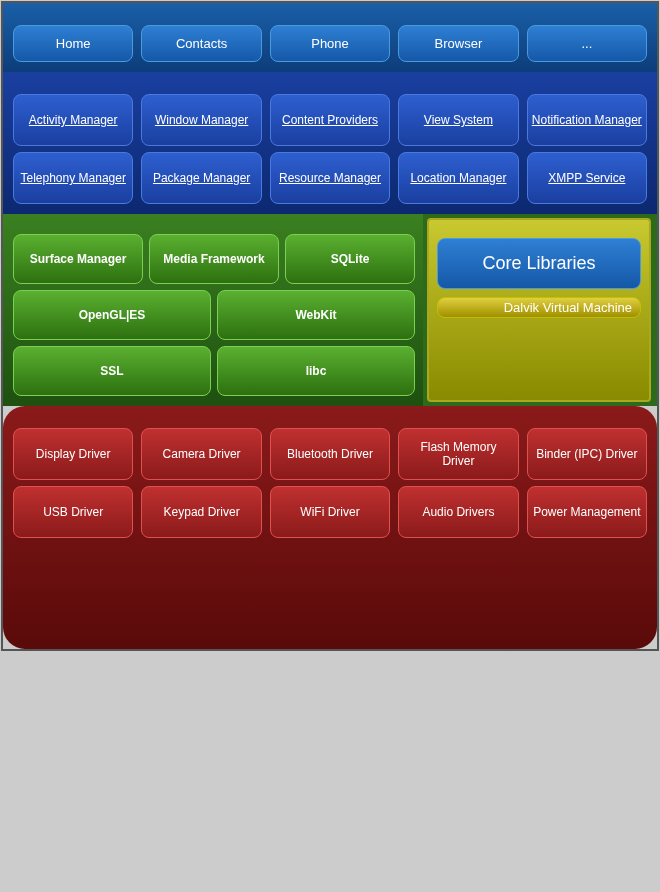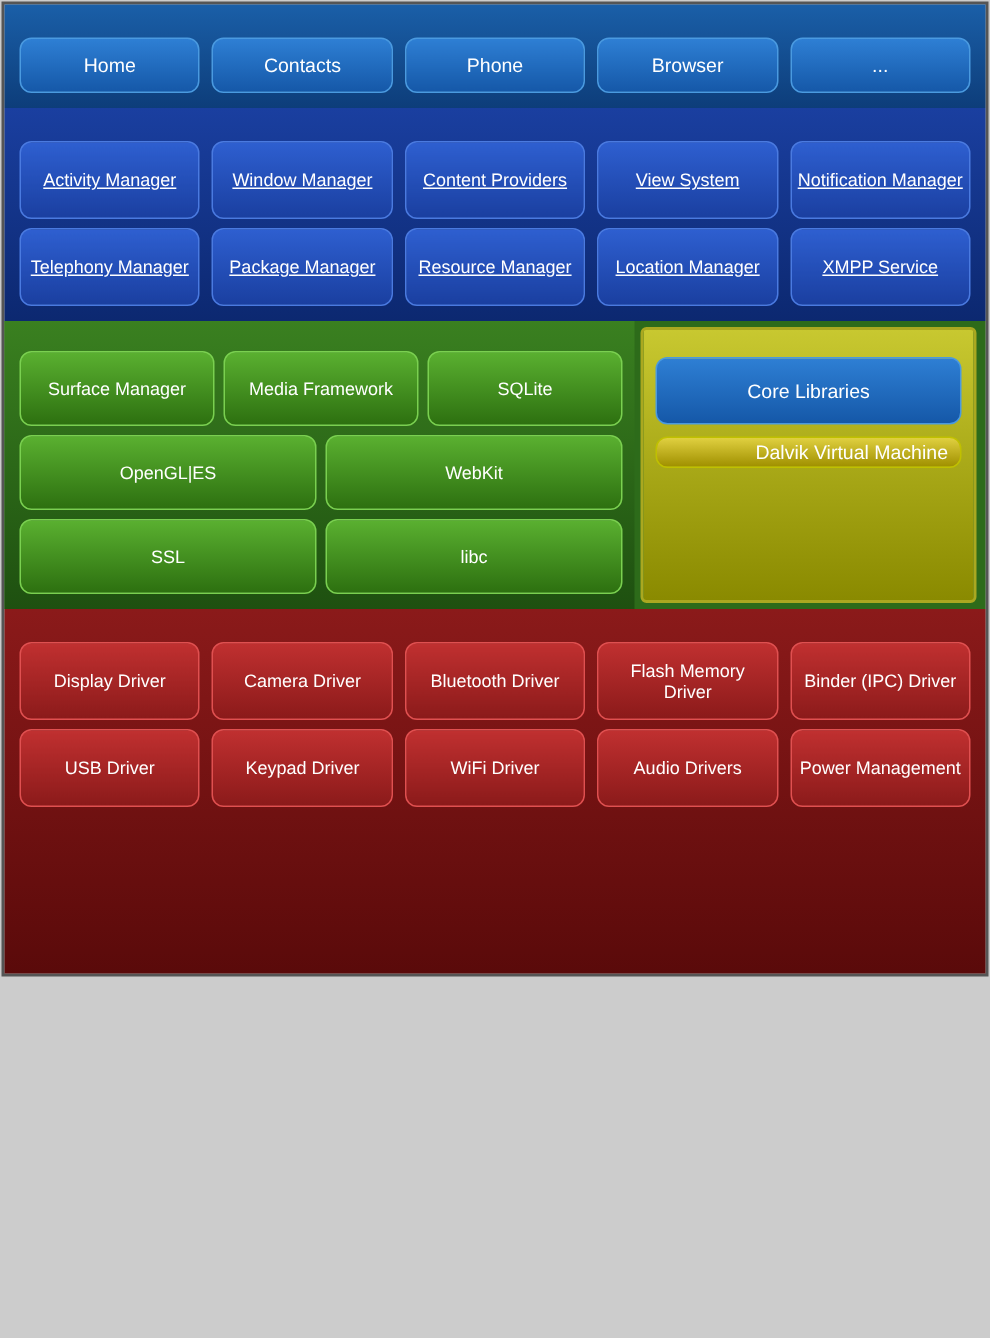--- a/index.html
+++ b/index.html
@@ -126,20 +126,21 @@
       color: #fff;
       padding: 8px 4px;
       flex: 1;
       text-align: center;
       font-size: 12px;
       cursor: pointer;
       min-height: 50px;
       display: flex;
       align-items: center;
       justify-content: center;
+      font-weight: bold;
     }
 
     .android-runtime-section {
       background: linear-gradient(180deg, #c8c830 0%, #8a8a00 100%);
       padding: 6px 8px 10px 8px;
       flex: 1;
       margin: 4px 6px 4px 4px;
       border: 2px solid #aaa820;
       border-radius: 4px;
     }
@@ -158,39 +159,40 @@
       gap: 8px;
       margin-top: 4px;
     }
     .runtime-btn-blue {
       background: linear-gradient(180deg, #2e7fd4 0%, #1558a8 100%);
       border: 1px solid #4a9ae0;
       border-radius: 8px;
       color: #fff;
       padding: 14px 24px;
       text-align: center;
-      font-size: 13px;
+      font-size: 18px;
       cursor: pointer;
     }
     .runtime-btn-yellow {
       background: linear-gradient(180deg, #e0d040 0%, #a09000 100%);
       border: 1px solid #c0c000;
       border-radius: 8px;
       color: #fff;
       padding: 2px 8px;
       text-align: right;
       font-size: 13px;
       cursor: pointer;
     }
 
     
     .kernel-section {
       background: linear-gradient(180deg, #8b1a1a 0%, #5a0a0a 100%);
       padding: 6px 10px 10px 10px;
       flex: 1;
+      border-radius: 22px;
     }
     .kernel-grid {
       display: flex;
       flex-direction: column;
       gap: 6px;
       margin-top: 4px;
     }
     .kernel-row {
       display: flex;
       gap: 8px;

